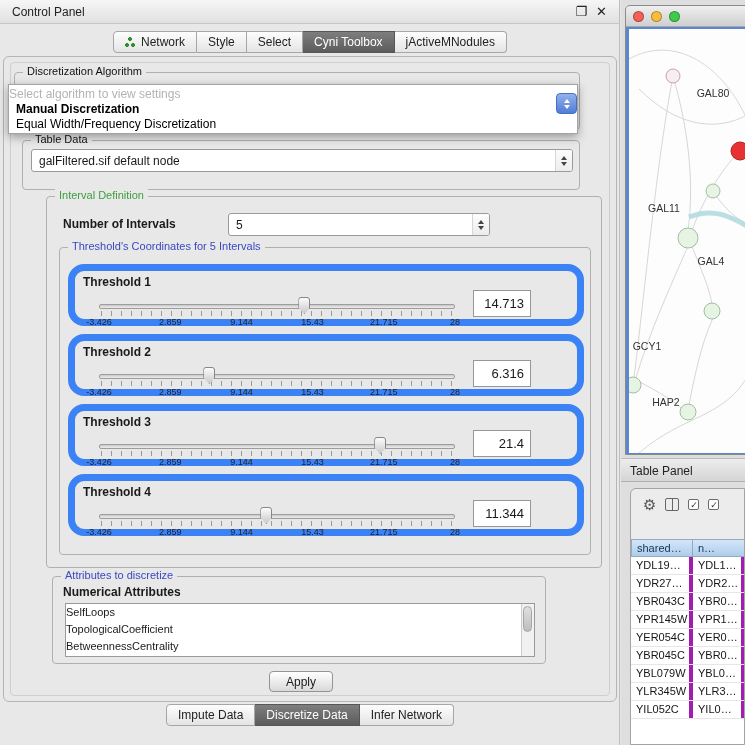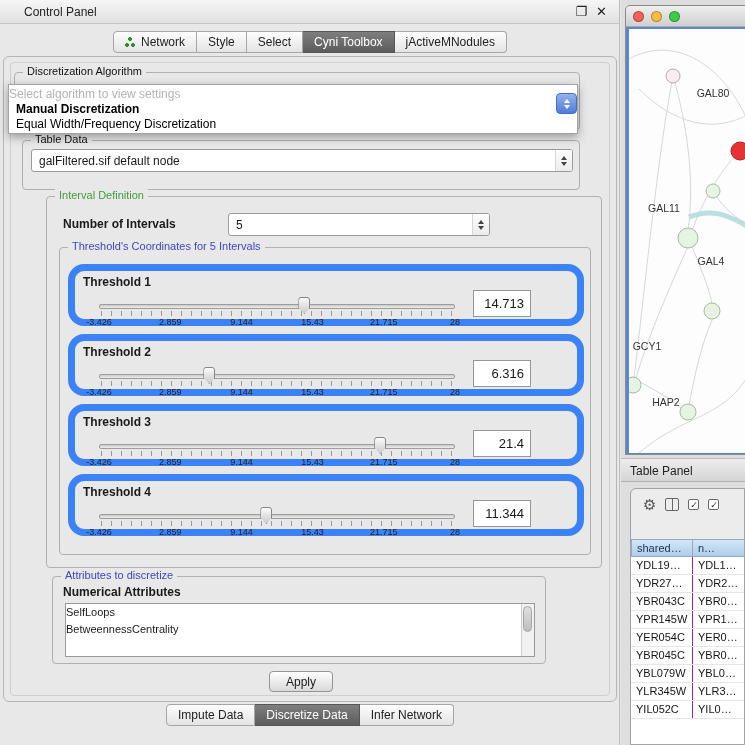--- a/index.html
+++ b/index.html
@@ -5,21 +5,21 @@
   html,body{margin:0;padding:0}
   body{
     width:745px;height:745px;position:relative;overflow:hidden;
     background:#e6e6e6;
     font-family:"Liberation Sans","DejaVu Sans",sans-serif;
     color:#1a1a1a;
   }
 
   
   #control-panel{position:absolute;left:0;top:0;width:620px;height:745px;background:#e8e8e8;border-right:1px solid #bdbdbd;box-sizing:border-box}
-  .cp-titlebar{position:absolute;left:0;top:0;width:100%;height:24px;background:linear-gradient(#f6f6f6,#e1e1e1);border-bottom:1px solid #c6c6c6;font-size:12px;line-height:24px;padding-left:24px;box-sizing:border-box;color:#222}
+  .cp-titlebar{position:absolute;left:0;top:0;width:100%;height:24px;background:linear-gradient(#f6f6f6,#e1e1e1);border-bottom:1px solid #c6c6c6;font-size:12px;line-height:24px;padding-left:12px;box-sizing:border-box;color:#222}
   .win-icons{position:absolute;right:12px;top:0;height:24px;display:flex;gap:9px;align-items:center;font-size:13px;color:#222}
   .win-icons span{cursor:default}
 
   .tabs-row{position:absolute;left:0;width:620px;display:flex;justify-content:center}
   .tabs-row.top{top:31px}
   .tabs-row.bottom{top:704px}
   .tab{font-size:12px;padding:3px 11px;background:linear-gradient(#fdfdfd,#e4e4e4);border:1px solid #a6a6a6;border-left:none;color:#222;display:flex;align-items:center;gap:5px;white-space:nowrap}
   .tab:first-child{border-left:1px solid #a6a6a6;border-radius:4px 0 0 4px}
   .tab:last-child{border-radius:0 4px 4px 0}
   .tab.selected{background:linear-gradient(#7e7e7e,#5c5c5c);color:#fff;border-color:#565656}
@@ -89,21 +89,21 @@
   .gear{font-size:15px;color:#555;line-height:1}
   .col-icon{width:14px;height:13px;border:1px solid #666;border-radius:2px;background:linear-gradient(90deg,transparent 6px,#666 6px,#666 7px,transparent 7px);box-sizing:border-box}
   .cb-icon{width:11px;height:11px;border:1px solid #6a6a6a;border-radius:2px;font-size:9px;line-height:10px;text-align:center;color:#333;background:#fff;box-sizing:border-box}
   .tw-grid{position:absolute;left:0;top:50px;width:114px;bottom:0;background:#fff}
   .tw-header{display:flex;height:18px}
   .tw-hcell{background:linear-gradient(#d3e6f8,#aecdea);border:1px solid #94aac1;border-left:none;font-size:11px;line-height:16px;padding-left:5px;box-sizing:border-box;overflow:hidden;white-space:nowrap;color:#12335a}
   .tw-hcell:first-child{border-left:1px solid #94aac1}
   .tw-c1{width:62px}
   .tw-c2{flex:1}
   .tw-row{display:flex;height:17px;border-bottom:1px solid #e6e6e6}
-  .tw-cell{font-size:11px;line-height:16px;padding-left:5px;box-sizing:border-box;border-right:1px solid #a21caf;overflow:hidden;white-space:nowrap;color:#161616}
+  .tw-cell{font-size:11px;line-height:16px;padding-left:5px;box-sizing:border-box;border-right:4px solid #a21caf;overflow:hidden;white-space:nowrap;color:#161616}
 
   svg text{font-family:"Liberation Sans","DejaVu Sans",sans-serif}
 </style>
 </head>
 <body>
 
 <div id="control-panel">
 
   <div class="cp-titlebar">
     <span>Control Panel</span>
@@ -251,20 +251,21 @@
         <div class="value-box">11.344</div>
       </div>
     </div>
   </div>
 
   <div class="group" style="left:52px;top:576px;width:494px;height:88px">
     <span class="group-label blue">Attributes to discretize</span>
     <span class="bold-label" style="left:10px;top:8px">Numerical Attributes</span>
     <div class="attr-list">
       <div class="attr-item">SelfLoops</div>
+      <div class="attr-item">TopologicalCoefficient</div>
       <div class="attr-item">BetweennessCentrality</div>
       <div class="attr-scroll">
         <div class="attr-scroll-thumb"></div>
       </div>
     </div>
   </div>
 
   <div class="apply-btn">Apply</div>
 
   <div class="tabs-row bottom">

